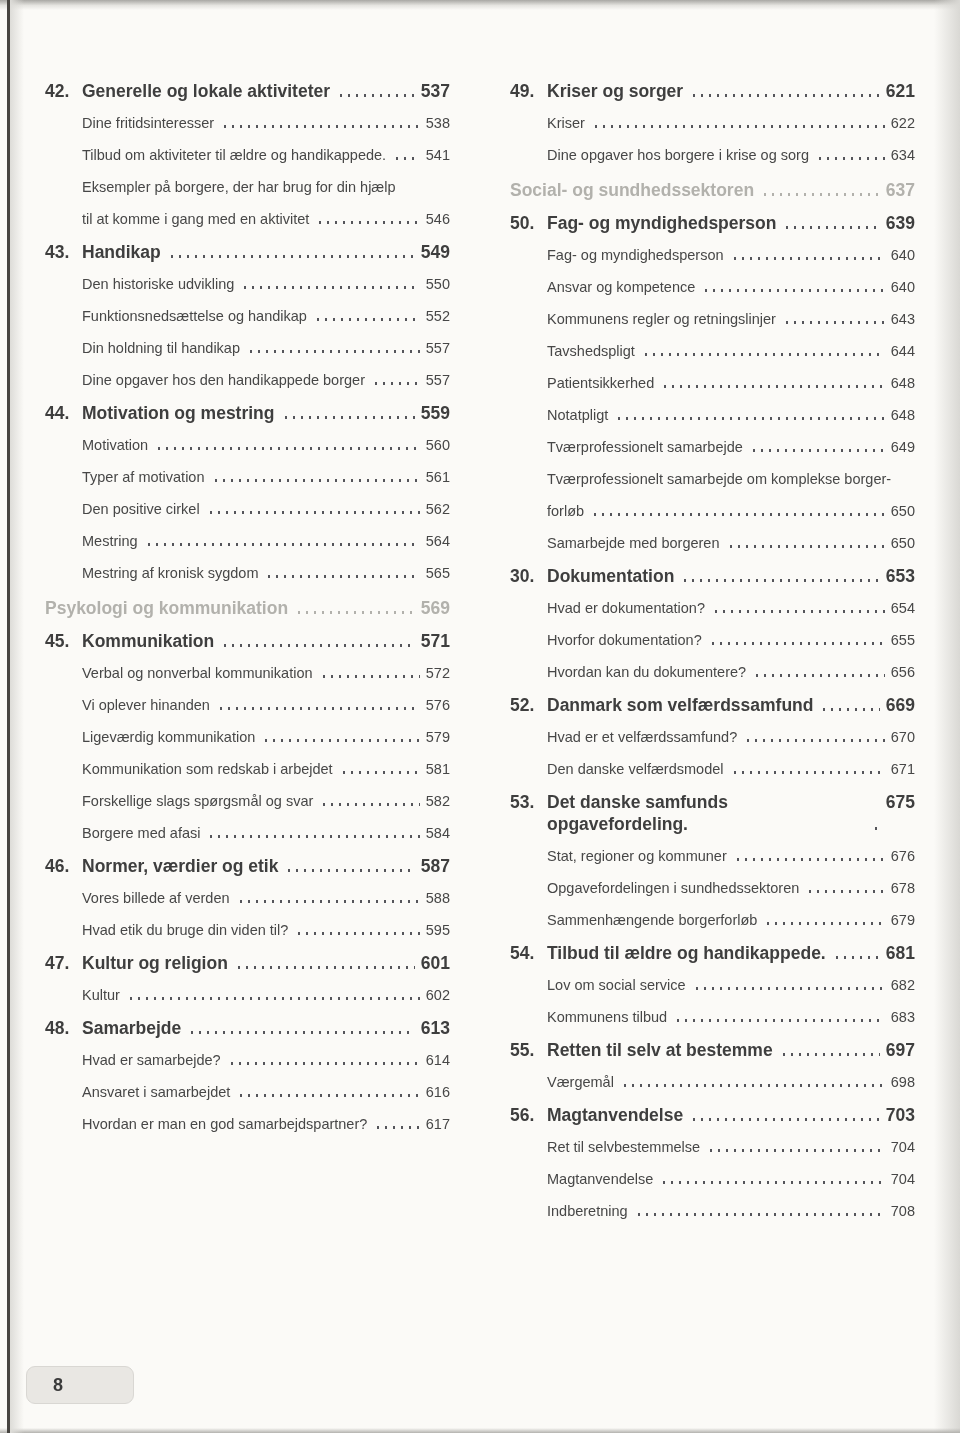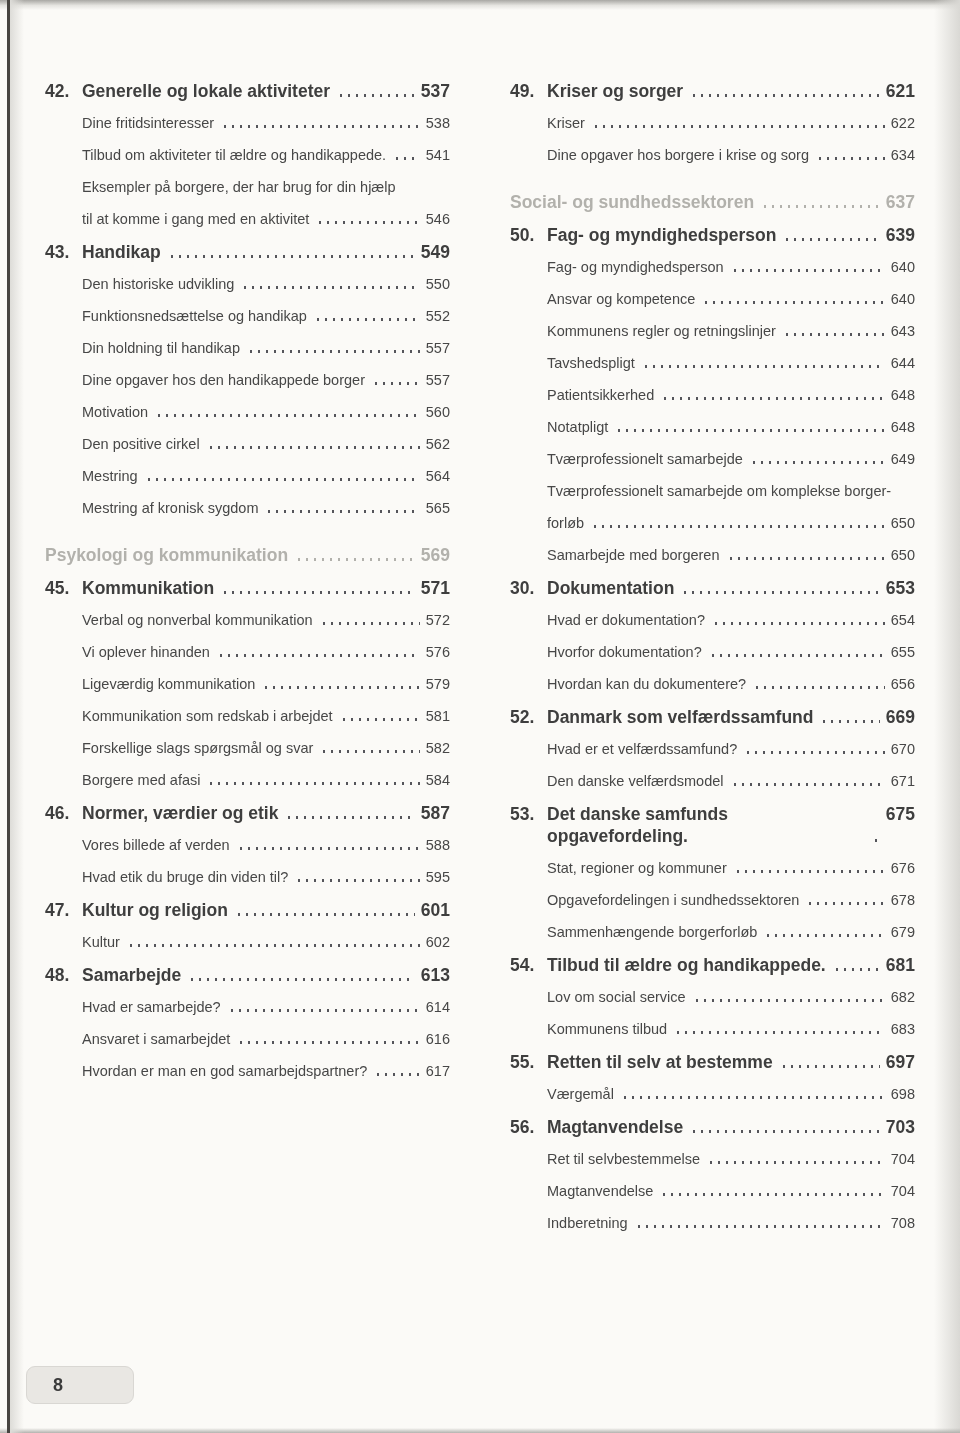--- a/index.html
+++ b/index.html
@@ -70,21 +70,21 @@
     line-height: 22px;
     margin-bottom: 11px;
   }
   .entry.sub { padding-left: 37px; }
 
   .entry.section {
     font-size: 17.5px;
     font-weight: 600;
     color: #b2b1ac;
     line-height: 22px;
-    margin-top: 26px;
+    margin-top: 14px;
     margin-bottom: 11px;
   }
   .entry.section .leader {
     background-image: radial-gradient(circle, #b2b1ac 1.15px, rgba(0,0,0,0) 1.45px);
   }
 
   
   .page-tab {
     position: absolute; left: 26px; top: 1366px;
     width: 106px; height: 36px;
@@ -154,24 +154,35 @@
       <div class="entry sub">
         <span class="title">Din holdning til handikap</span>
         <span class="leader"></span>
         <span class="pg">557</span>
       </div>
       <div class="entry sub">
         <span class="title">Dine opgaver hos den handikappede borger</span>
         <span class="leader"></span>
         <span class="pg">557</span>
       </div>
+      <div class="entry chapter">
+        <span class="num">44.</span>
+        <span class="title">Motivation og mestring</span>
+        <span class="leader"></span>
+        <span class="pg">559</span>
+      </div>
       <div class="entry sub">
         <span class="title">Motivation</span>
         <span class="leader"></span>
         <span class="pg">560</span>
+      </div>
+      <div class="entry sub">
+        <span class="title">Typer af motivation</span>
+        <span class="leader"></span>
+        <span class="pg">561</span>
       </div>
       <div class="entry sub">
         <span class="title">Den positive cirkel</span>
         <span class="leader"></span>
         <span class="pg">562</span>
       </div>
       <div class="entry sub">
         <span class="title">Mestring</span>
         <span class="leader"></span>
         <span class="pg">564</span>

